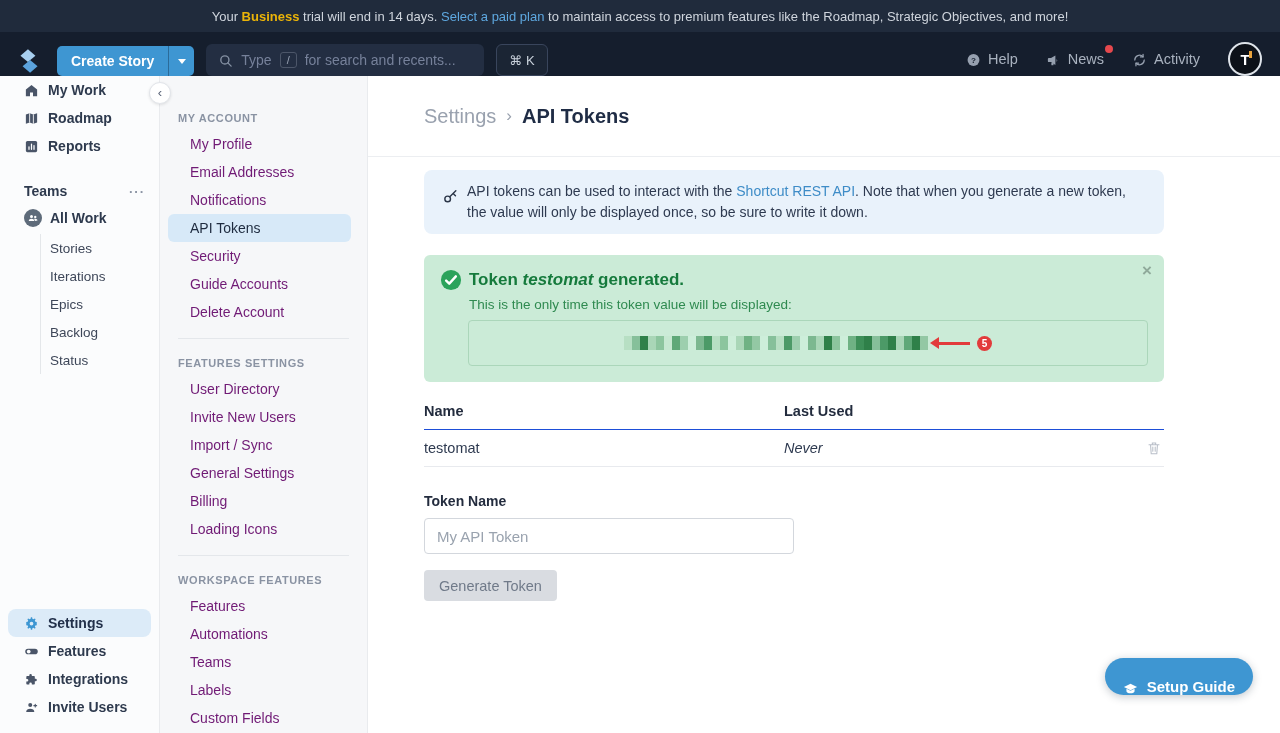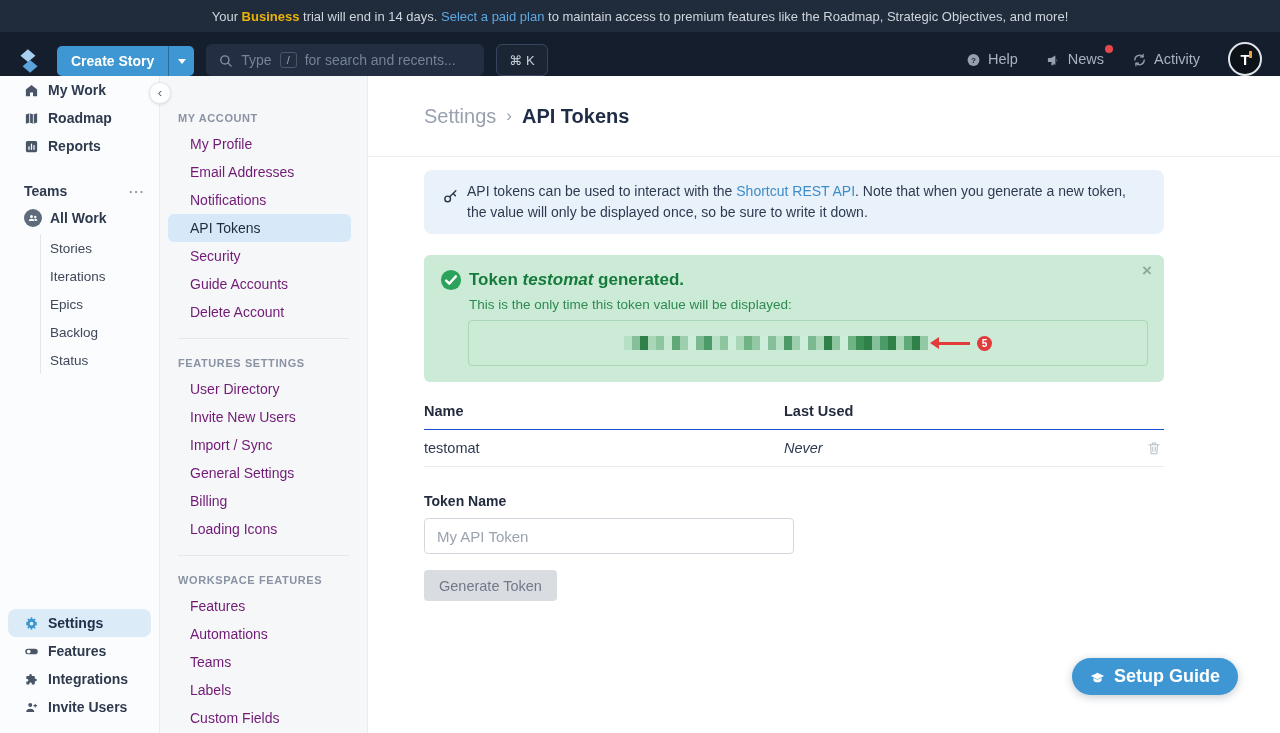--- a/index.html
+++ b/index.html
@@ -110,23 +110,23 @@
   .tt-row .tt-col-used { font-style:italic; }
   .trash-btn { cursor:pointer; display:flex; padding-right:2px; }
 
   .form-label { font-size:14px; font-weight:700; color:#232C3E; margin:2px 0 9px; }
   .token-input { width:370px; height:36px; border:1px solid #D3D7DD; border-radius:4px; padding:0 12px;
     font-size:15px; color:#2E3A50; font-family:inherit; display:block; }
   .token-input::placeholder { color:#9AA3AF; }
   .generate-btn { margin-top:16px; background:#D9DCE1; color:#707A89; border:none; border-radius:4px;
     height:31px; padding:0 15px; font-size:14.5px; font-family:inherit; cursor:pointer; }
 
-  .setup-guide { position:fixed; right:42px; bottom:38px; height:37px; border:none; border-radius:19px;
-    background:#3E96D2; color:#fff; font-size:18px; font-weight:700; font-family:inherit; display:flex;
-    align-items:center; gap:9px; padding:0 18px; cursor:pointer; box-shadow:0 2px 8px rgba(20,40,60,.25); }
+  .setup-guide { position:fixed; right:27px; bottom:38px; height:37px; border:none; border-radius:19px;
+    background:#3E96D2; color:#fff; font-size:15px; font-weight:700; font-family:inherit; display:flex;
+    align-items:flex-end; gap:9px; padding:0 18px; cursor:pointer; box-shadow:0 2px 8px rgba(20,40,60,.25); }
 </style>
 </head>
 <body>
 
 <div class="page">
 
   <div class="trial-banner">
     <span>Your </span><b>Business</b><span> trial will end in 14 days. </span><a>Select a paid plan</a><span> to maintain access to premium features like the Roadmap, Strategic Objectives, and more!</span>
   </div>
 

